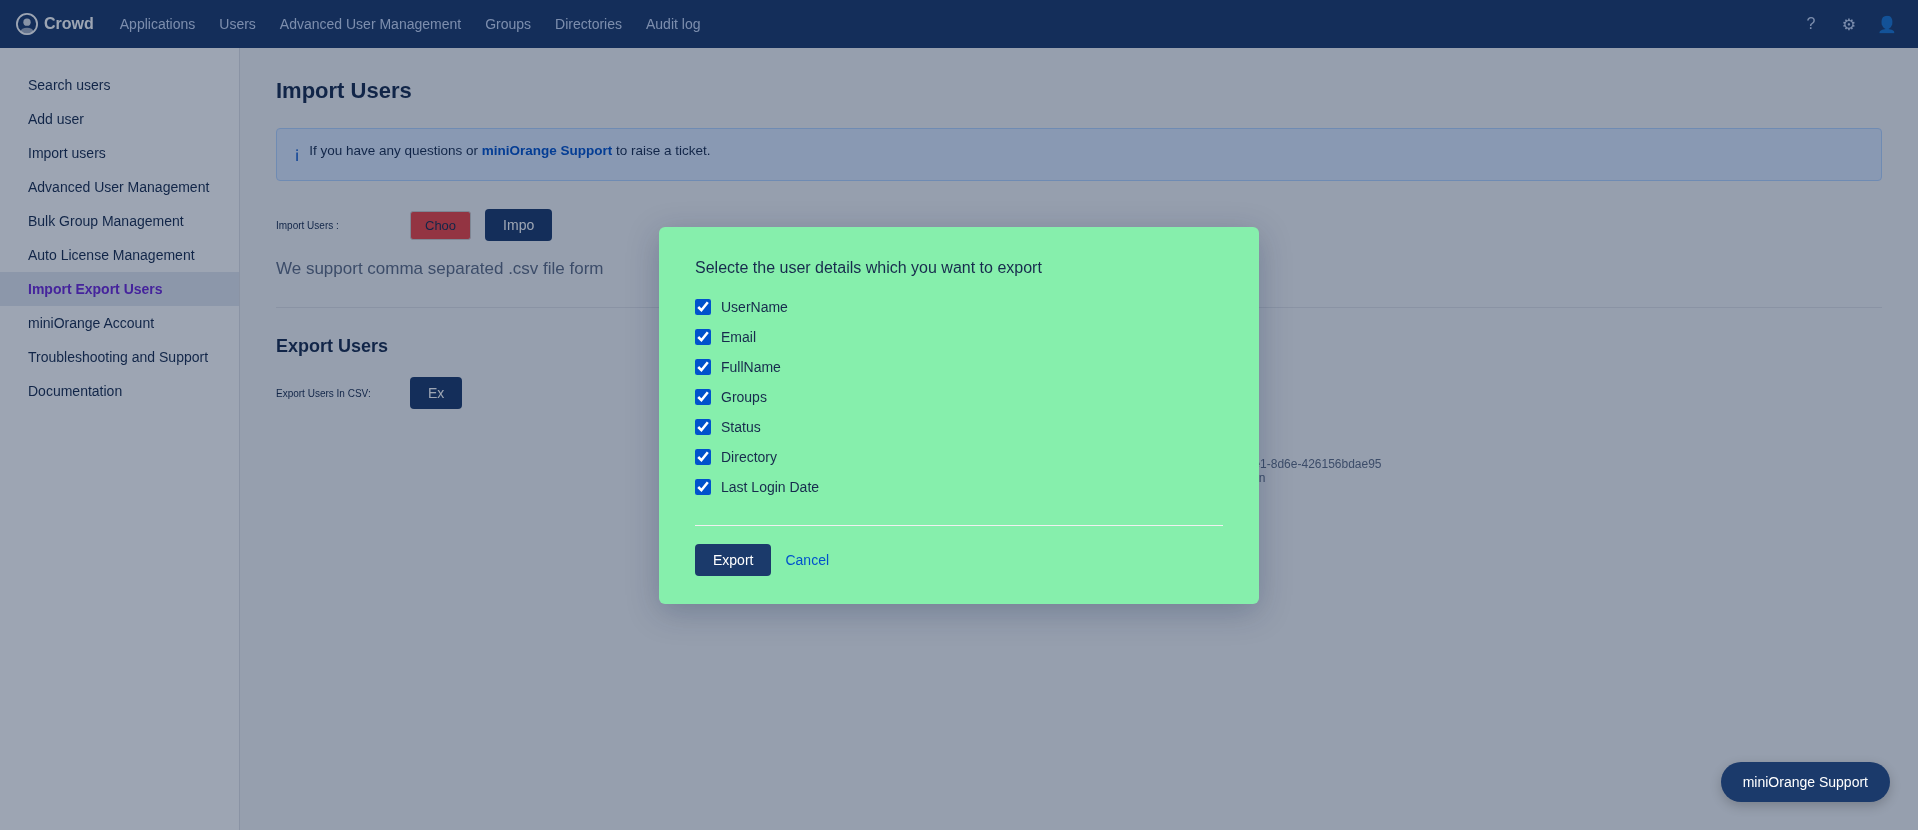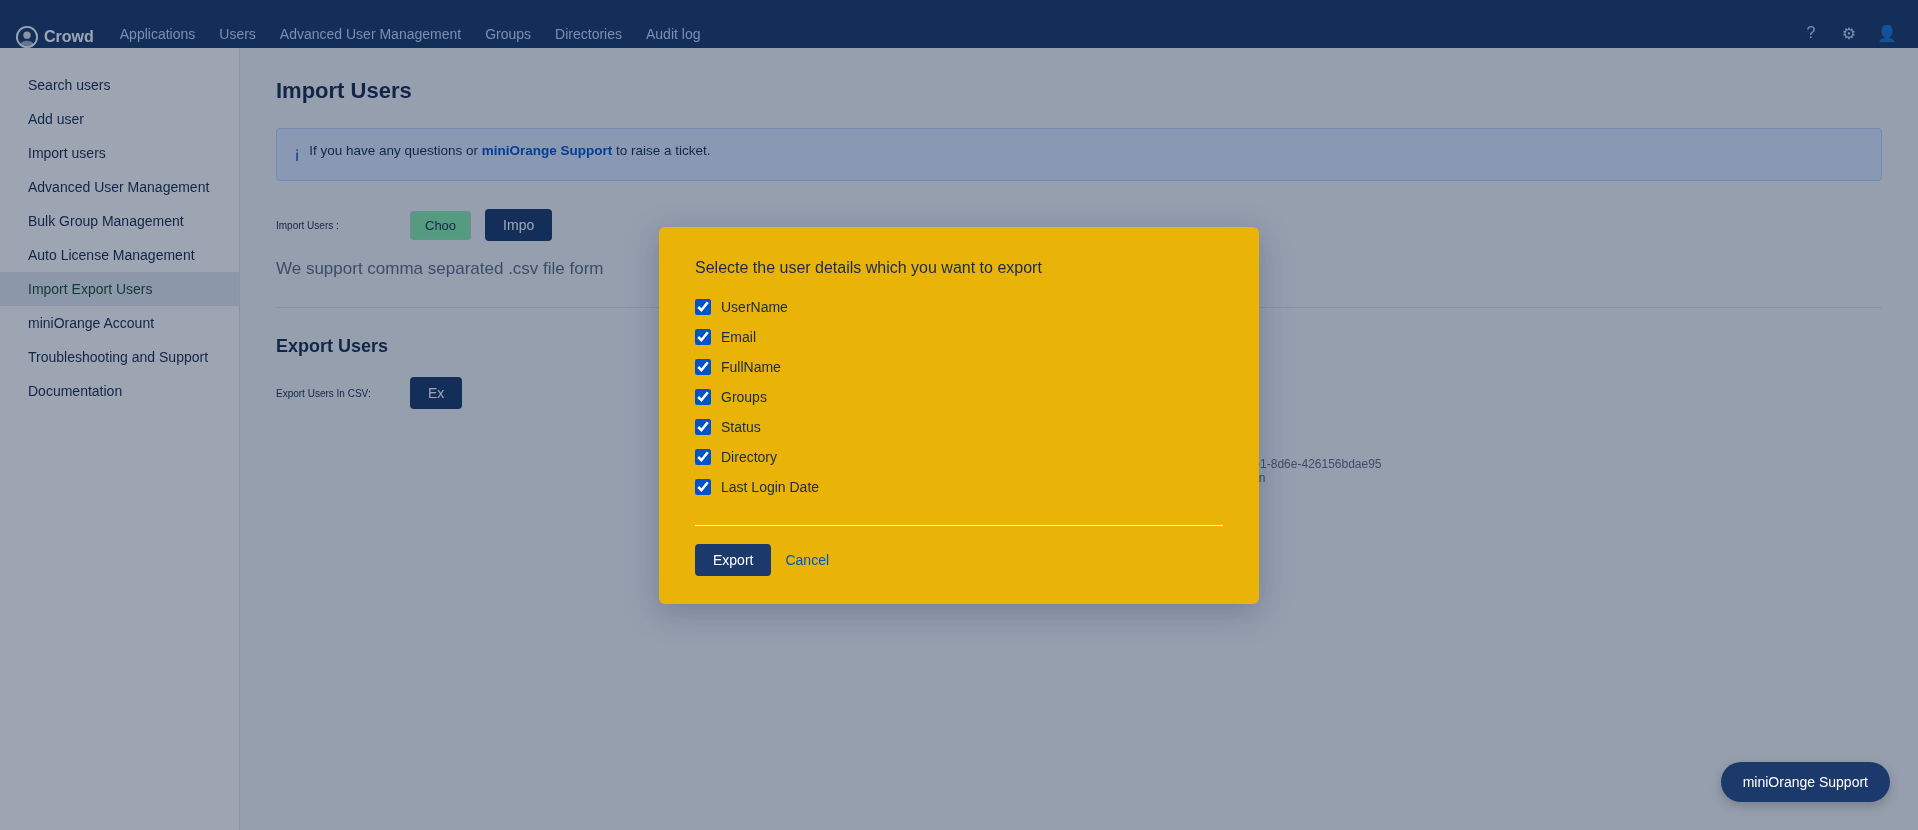--- a/index.html
+++ b/index.html
@@ -10,22 +10,22 @@
       color: #172b4d;
       min-height: 830px;
       overflow: hidden;
     }
 
     
     .topnav {
       background: #1b3a6b;
       height: 48px;
       display: flex;
-      align-items: flex-end;
-      padding: 0 16px;
+      align-items: center;
+      padding: 8px 16px;
       gap: 4px;
       position: relative;
       z-index: 10;
     }
     .topnav-logo {
       display: flex;
       align-items: center;
       gap: 6px;
       color: #fff;
       font-weight: bold;
@@ -79,22 +79,22 @@
     .sidebar-item {
       display: block;
       padding: 9px 28px;
       color: #172b4d;
       text-decoration: none;
       font-size: 14px;
       cursor: pointer;
     }
     .sidebar-item.active {
       background: #e3e8f0;
-      font-weight: 400;
-      color: #14532d;
+      font-weight: 700;
+      color: #6d28d9;
     }
 
     
     .main {
       flex: 1;
       padding: 30px 36px;
       overflow-y: auto;
       position: relative;
     }
     .page-title {
@@ -131,21 +131,21 @@
       align-items: center;
       gap: 14px;
       margin-bottom: 18px;
     }
     .form-label {
       font-size: 10px;
       color: #172b4d;
       min-width: 120px;
     }
     .file-input-btn {
-      background: #86efac;
+      background: #ef4444;
       border: 1px solid #ccc;
       padding: 6px 14px;
       border-radius: 3px;
       cursor: pointer;
       font-size: 13px;
       color: #172b4d;
     }
     .btn-primary {
       background: #1b3a6b;
       color: #fff;
@@ -208,21 +208,21 @@
       top: 0; left: 0; right: 0; bottom: 0;
       background: rgba(9, 30, 66, 0.40);
       z-index: 100;
       display: flex;
       align-items: center;
       justify-content: center;
     }
 
     
     .modal {
-      background: #eab308;
+      background: #86efac;
       border-radius: 6px;
       box-shadow: 0 8px 32px rgba(9,30,66,0.25);
       width: 600px;
       max-width: 96vw;
       padding: 32px 36px 28px;
       position: relative;
     }
     .modal-title {
       font-size: 16px;
       font-weight: 500;

